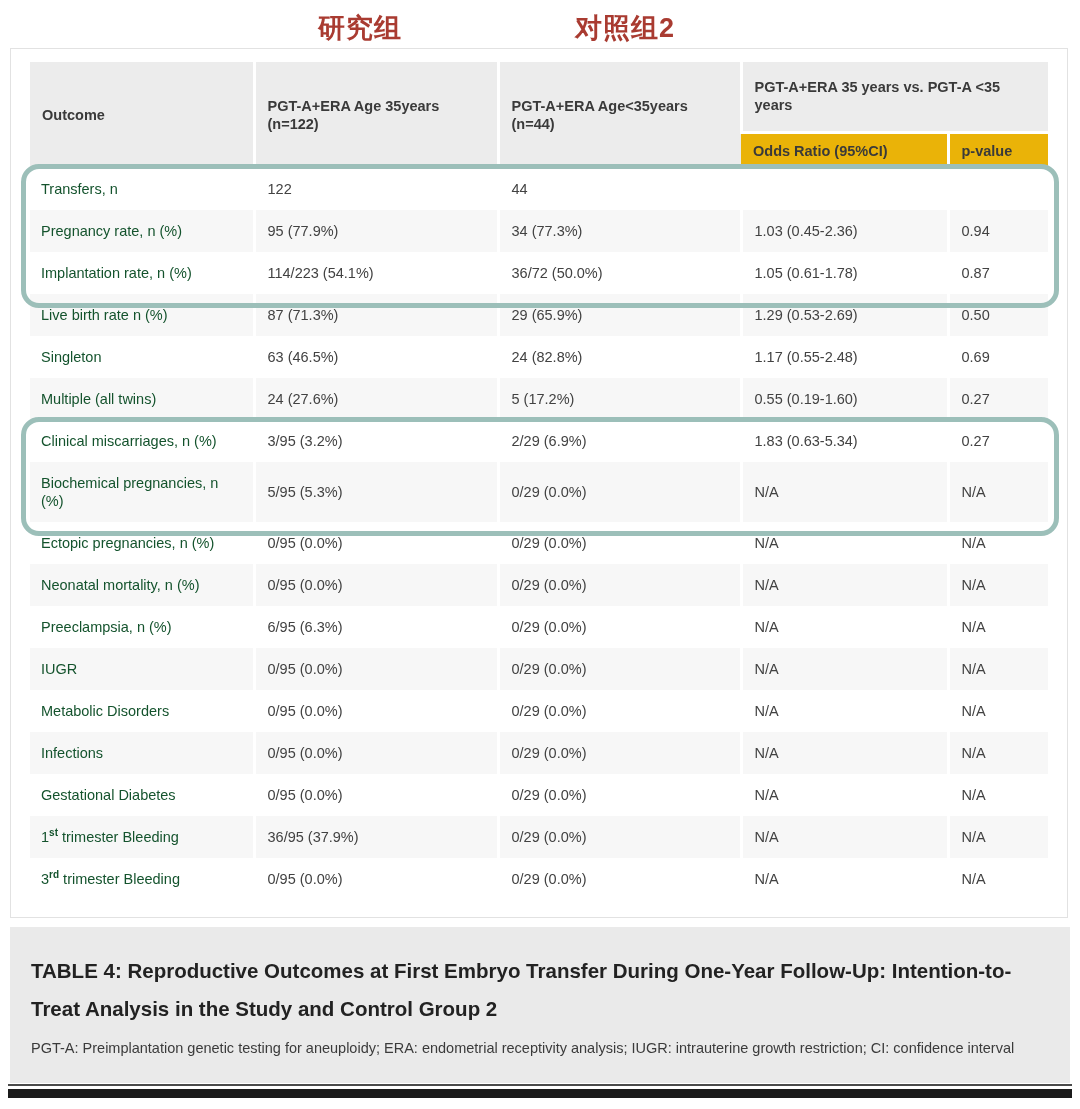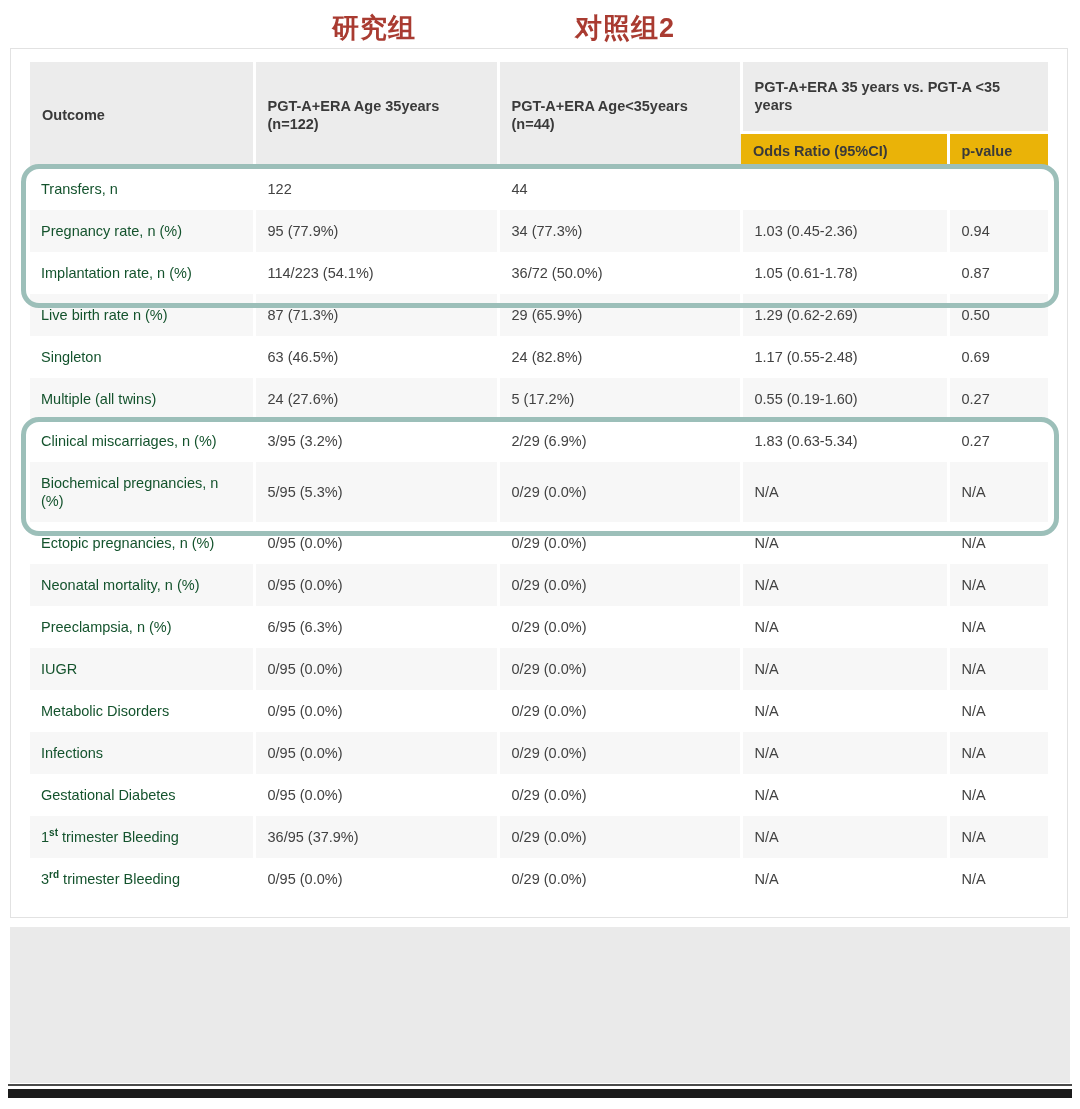--- a/index.html
+++ b/index.html
@@ -2,21 +2,21 @@
 <html><head>
 <meta charset="utf-8">
 <style>
   html,body{margin:0;padding:0;background:#fff;}
   .page{
     position:relative;width:1080px;height:1109px;background:#ffffff;overflow:hidden;
     font-family:"Liberation Sans","DejaVu Sans",sans-serif;color:#3d3d3d;
   }
   
   .anno{position:absolute;top:10px;font-size:27px;font-weight:700;color:#a93b31;letter-spacing:1px;}
-  .anno.study{left:332px;text-align:center;}
+  .anno.study{left:318px;text-align:center;}
   .anno.control{left:575px;}
 
   
   .table-card{
     position:absolute;left:10px;top:48px;width:1058px;height:870px;
     background:#fff;border:1px solid #e2e2e2;box-sizing:border-box;
     padding:13px 19px;
   }
   table.results{border-collapse:collapse;table-layout:fixed;width:1018px;}
   table.results th, table.results td{
@@ -111,21 +111,21 @@
             <td><span>Implantation rate, n (%)</span><sup></sup><span></span></td>
             <td>114/223 (54.1%)</td>
             <td>36/72 (50.0%)</td>
             <td>1.05 (0.61-1.78)</td>
             <td>0.87</td>
           </tr>
         <tr>
             <td><span>Live birth rate n (%)</span><sup></sup><span></span></td>
             <td>87 (71.3%)</td>
             <td>29 (65.9%)</td>
-            <td>1.29 (0.62-2.69)</td>
+            <td>1.29 (0.53-2.69)</td>
             <td>0.50</td>
           </tr>
         <tr>
             <td><span>Singleton</span><sup></sup><span></span></td>
             <td>63 (46.5%)</td>
             <td>24 (82.8%)</td>
             <td>1.17 (0.55-2.48)</td>
             <td>0.69</td>
           </tr>
         <tr>
@@ -213,18 +213,20 @@
             <td>N/A</td>
           </tr>
       </tbody>
     </table>
   </div>
 
   <div class="highlight h1"></div>
   <div class="highlight h2"></div>
 
   <div class="caption-card">
+    <div class="caption-title">TABLE 4: Reproductive Outcomes at First Embryo Transfer During One-Year Follow-Up: Intention-to-Treat Analysis in the Study and Control Group 2</div>
+    <div class="caption-footnote">PGT-A: Preimplantation genetic testing for aneuploidy; ERA: endometrial receptivity analysis; IUGR: intrauterine growth restriction; CI: confidence interval</div>
   </div>
 
   <div class="rule-thin"></div>
   <div class="rule-thick"></div>
 
 </div>
 
 </body></html>

